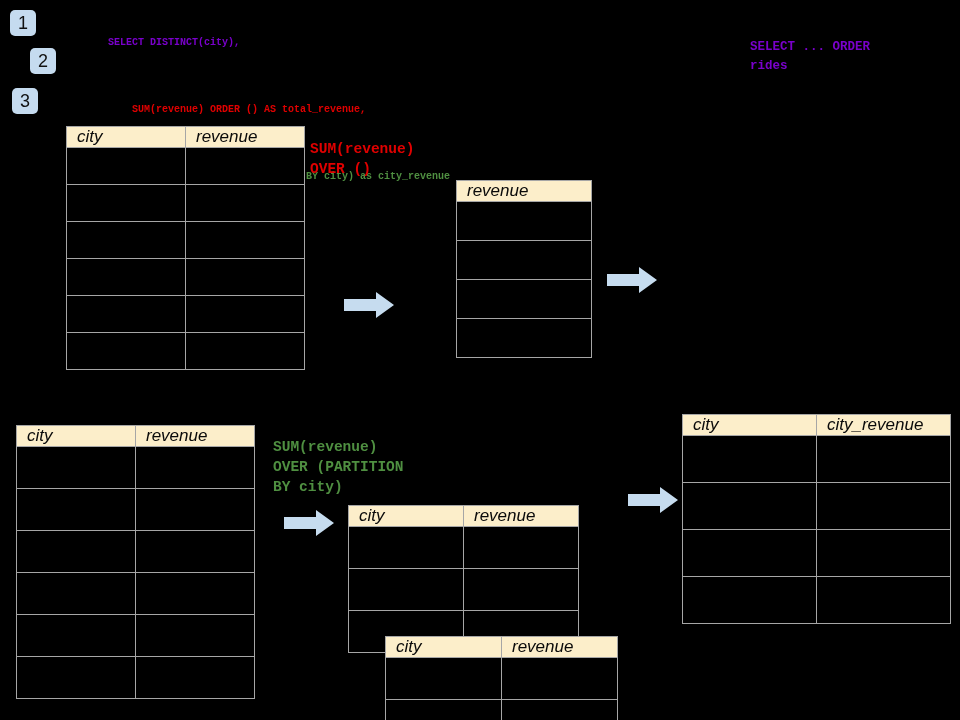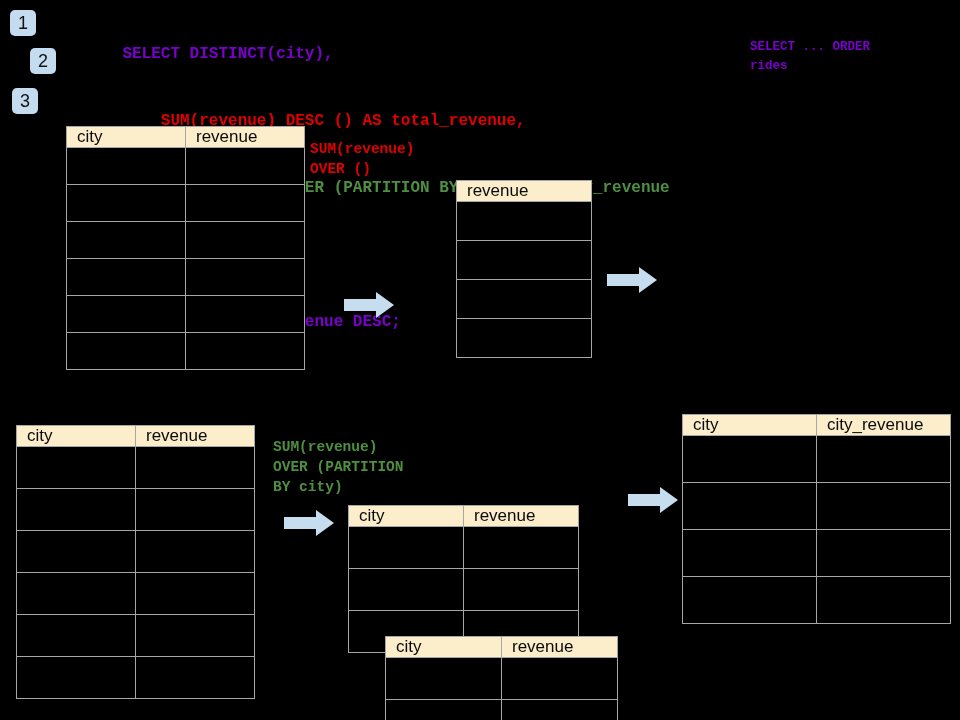--- a/index.html
+++ b/index.html
@@ -33,22 +33,22 @@
   
   .code {
     position: absolute;
     font-family: "Liberation Mono", monospace;
     font-weight: bold;
     white-space: pre;
     letter-spacing: 0px;
   }
   .code-main {
     left: 84px;
-    top: 21px;
-    font-size: 16px;
+    top: 10px;
+    font-size: 10px;
     line-height: 22.3px;
   }
   .c-purple { color: #7a00cc; }
   .c-red    { color: #e00000; }
   .c-green  { color: #4f8f41; }
 
   .code-side {
     left: 750px;
     top: 38px;
     font-size: 12.5px;
@@ -67,20 +67,21 @@
   }
   .annot-red   { color: #e00000; }
   .annot-green { color: #4f8f41; }
 
   
   .tbl {
     position: absolute;
     border-collapse: collapse;
     background: #bef264;
     table-layout: fixed;
+    font-style: italic;
   }
   .tbl td {
     border: 1px solid #a6a6a6;
     padding: 0;
     background: #000000;
   }
   .tbl th {
     border: 1px solid #a6a6a6;
     background: #fceeca;
     color: #0a0a0a;
@@ -101,21 +102,21 @@
 
 <div id="canvas">
 
   <div class="badge" style="left:10px; top:10px;">1</div>
   <div class="badge" style="left:30px; top:48px;">2</div>
   <div class="badge" style="left:12px; top:88px;">3</div>
 
   <div class="code code-main">
     <span class="c-purple">SELECT DISTINCT(city),</span>
     <br>
-    <span class="c-red">    SUM(revenue) DESC () AS total_revenue,</span>
+    <span class="c-red">    SUM(revenue) ORDER () AS total_revenue,</span>
     <br>
     <span class="c-green">    SUM(revenue) OVER (PARTITION BY city) as city_revenue</span>
     <br>
     <span class="c-purple">  FROM rides</span>
     <br>
     <span class="c-purple">  ORDER by city_revenue DESC;</span>
   </div>
 
   <div class="code code-side">SELECT ... ORDER
 rides</div>

